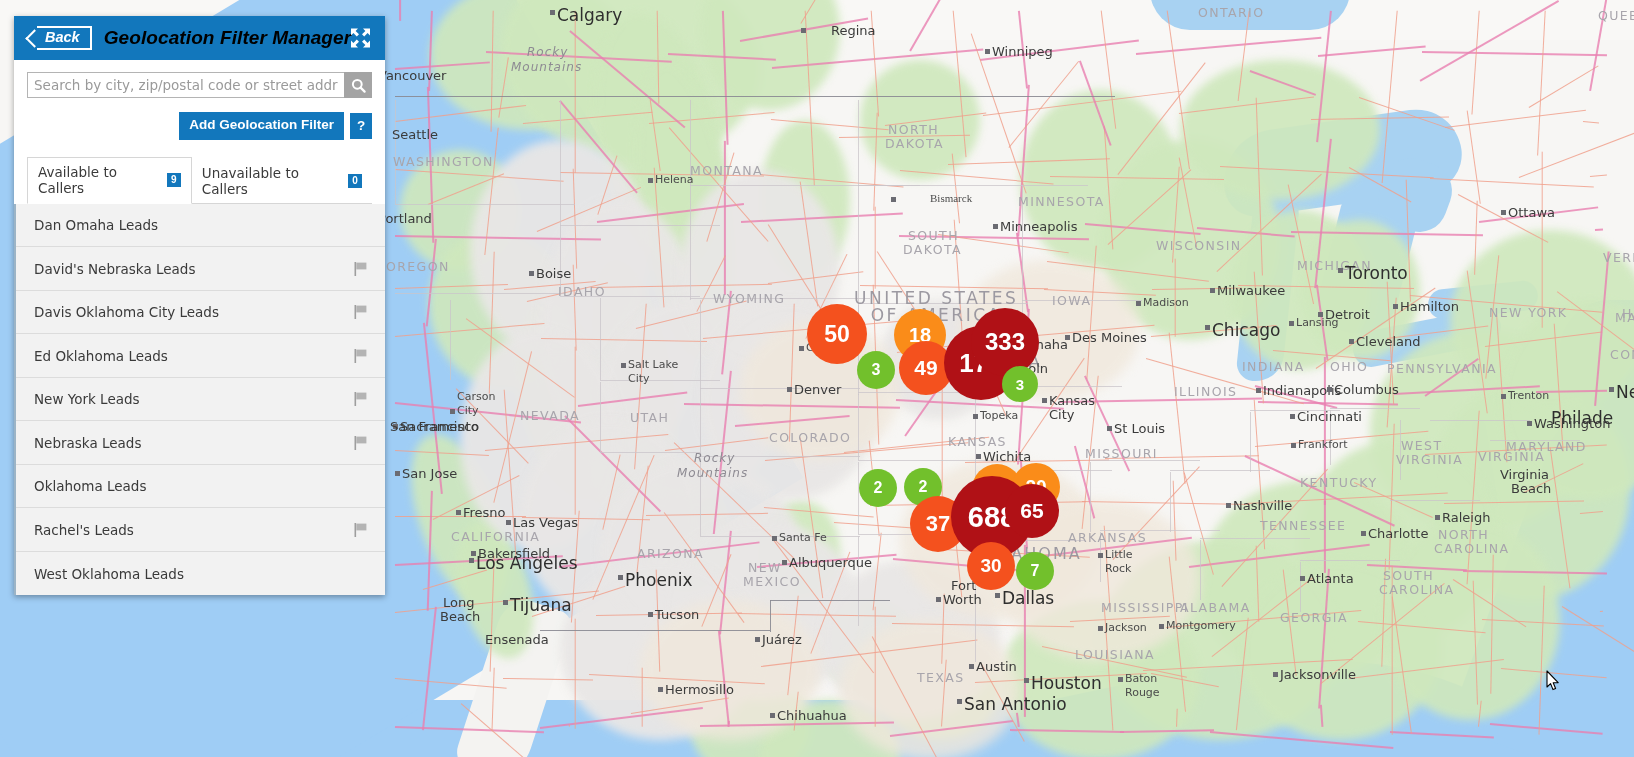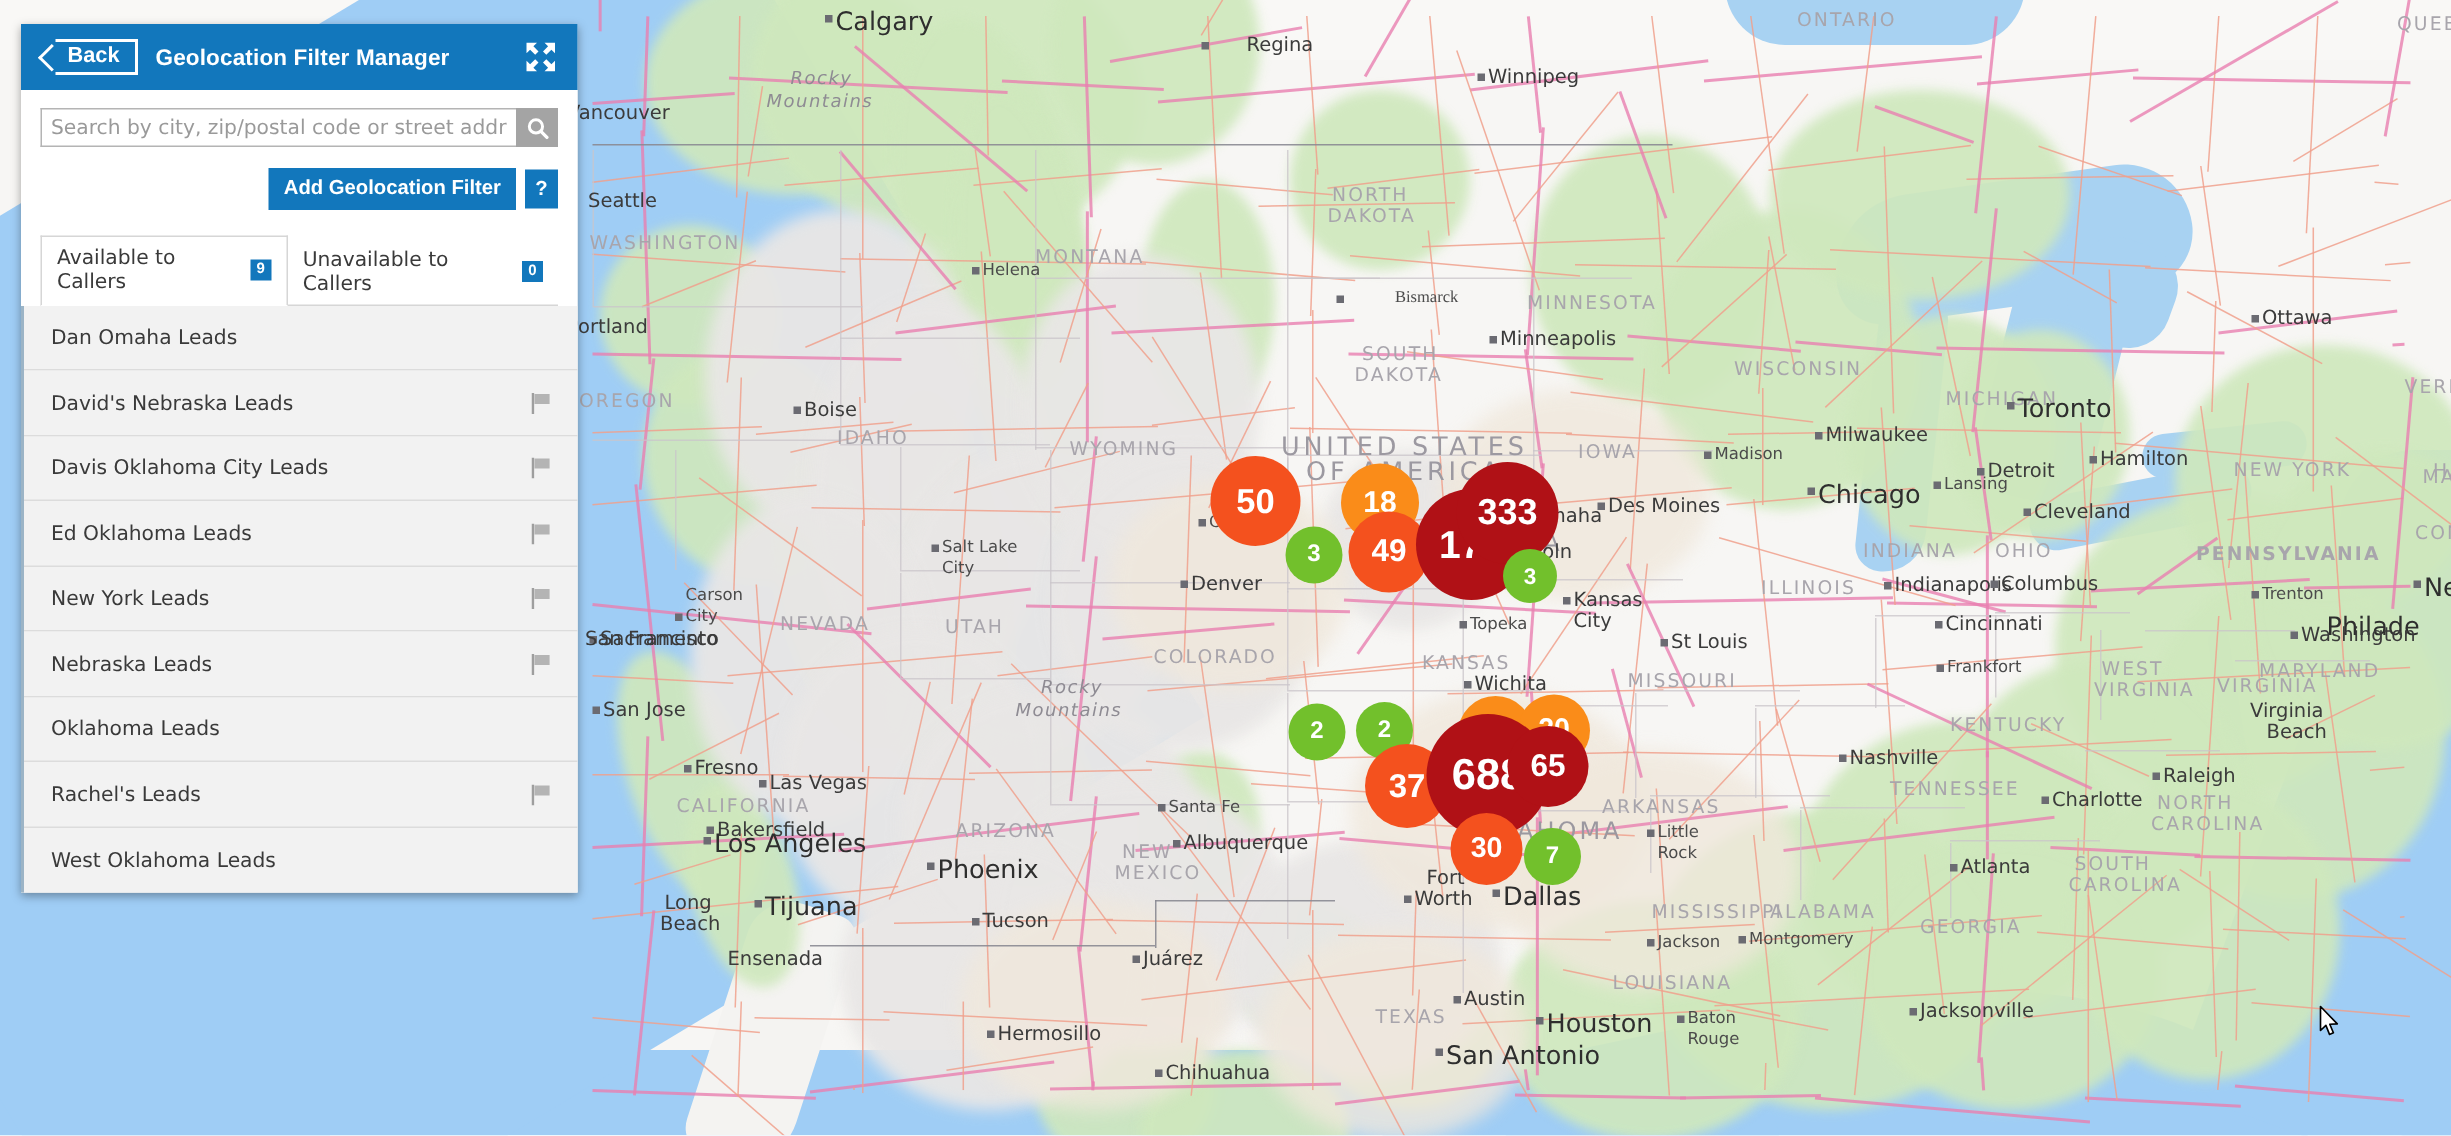--- a/index.html
+++ b/index.html
@@ -218,20 +218,21 @@
     box-shadow: 0 2px 6px rgba(0,0,0,.35);
     z-index: 50;
   }
   #panel-header {
     height: 44px;
     background: #1277bc;
     display: flex;
     align-items: center;
     padding: 0 10px 0 14px;
     position: relative;
+    font-style: italic;
   }
   #back-btn {
     display: flex;
     align-items: center;
     cursor: pointer;
     margin-right: 12px;
   }
   #back-chevron {
     width: 13px; height: 13px;
     border-left: 2px solid #fff;
@@ -255,22 +256,22 @@
     left: -11px; top: -2px;
     width: 15px; height: 21px;
     border-left: 2px solid #fff;
     border-top: 2px solid #fff;
     border-bottom: 2px solid #fff;
     border-radius: 2px 0 0 2px;
     transform: skewX(-18deg);
     display: none;
   }
   #panel-title {
-    color: #ffffff;
-    font-size: 15px;
+    color: #000000;
+    font-size: 19px;
     font-weight: bold;
     letter-spacing: .1px;
   }
   #expand-icon {
     position: absolute;
     right: 14px; top: 50%;
     transform: translateY(-50%);
     width: 21px; height: 21px;
     cursor: pointer;
   }
@@ -858,21 +859,21 @@
         <div class="mlabel state" style="left: 885px; top: 136px;">DAKOTA</div>
         <div class="mlabel state" style="left: 908px; top: 228px;">SOUTH</div>
         <div class="mlabel state" style="left: 903px; top: 242px;">DAKOTA</div>
         <div class="mlabel state" style="left: 1018px; top: 194px;">MINNESOTA</div>
         <div class="mlabel state" style="left: 1156px; top: 238px;">WISCONSIN</div>
         <div class="mlabel state" style="left: 1297px; top: 258px;">MICHIGAN</div>
         <div class="mlabel state" style="left: 1052px; top: 293px;">IOWA</div>
         <div class="mlabel state" style="left: 1174px; top: 384px;">ILLINOIS</div>
         <div class="mlabel state" style="left: 1242px; top: 359px;">INDIANA</div>
         <div class="mlabel state" style="left: 1330px; top: 359px;">OHIO</div>
-        <div class="mlabel state" style="left: 1464px; top: 361px; font-weight: bold;">PENNSYLVANIA</div>
+        <div class="mlabel state" style="left: 1387px; top: 361px;">PENNSYLVANIA</div>
         <div class="mlabel state" style="left: 1489px; top: 305px;">NEW YORK</div>
         <div class="mlabel state" style="left: 1401px; top: 438px;">WEST</div>
         <div class="mlabel state" style="left: 1396px; top: 452px;">VIRGINIA</div>
         <div class="mlabel state" style="left: 1478px; top: 449px;">VIRGINIA</div>
         <div class="mlabel state" style="left: 1506px; top: 439px;">MARYLAND</div>
         <div class="mlabel state" style="left: 1300px; top: 475px;">KENTUCKY</div>
         <div class="mlabel state" style="left: 1260px; top: 518px;">TENNESSEE</div>
         <div class="mlabel state" style="left: 1438px; top: 527px;">NORTH</div>
         <div class="mlabel state" style="left: 1434px; top: 541px;">CAROLINA</div>
         <div class="mlabel state" style="left: 1383px; top: 568px;">SOUTH</div>

